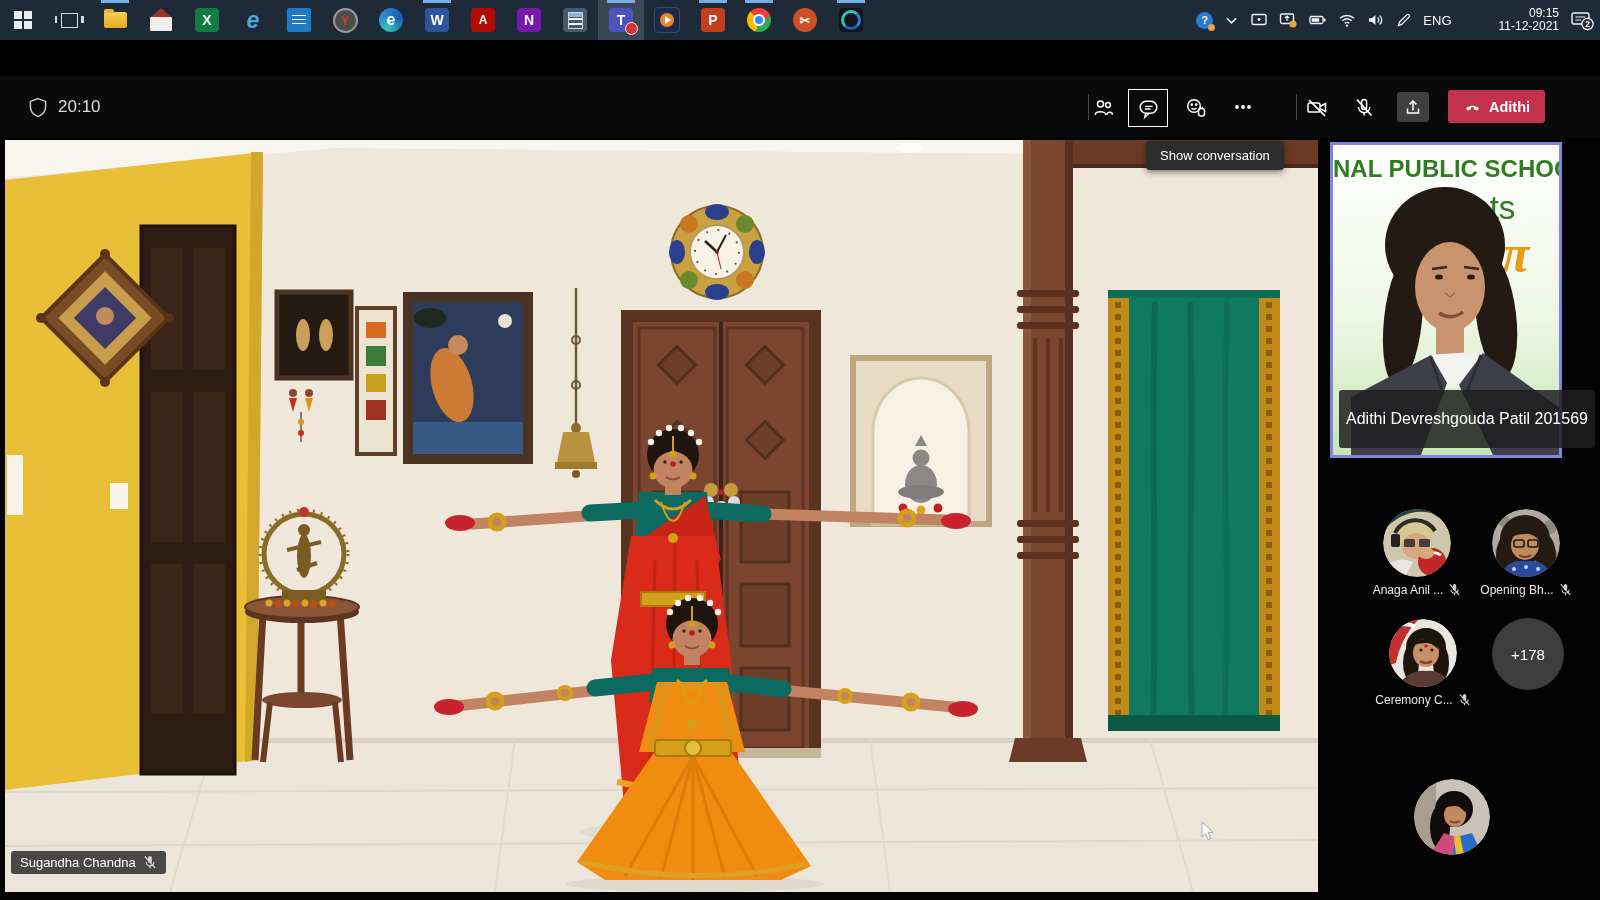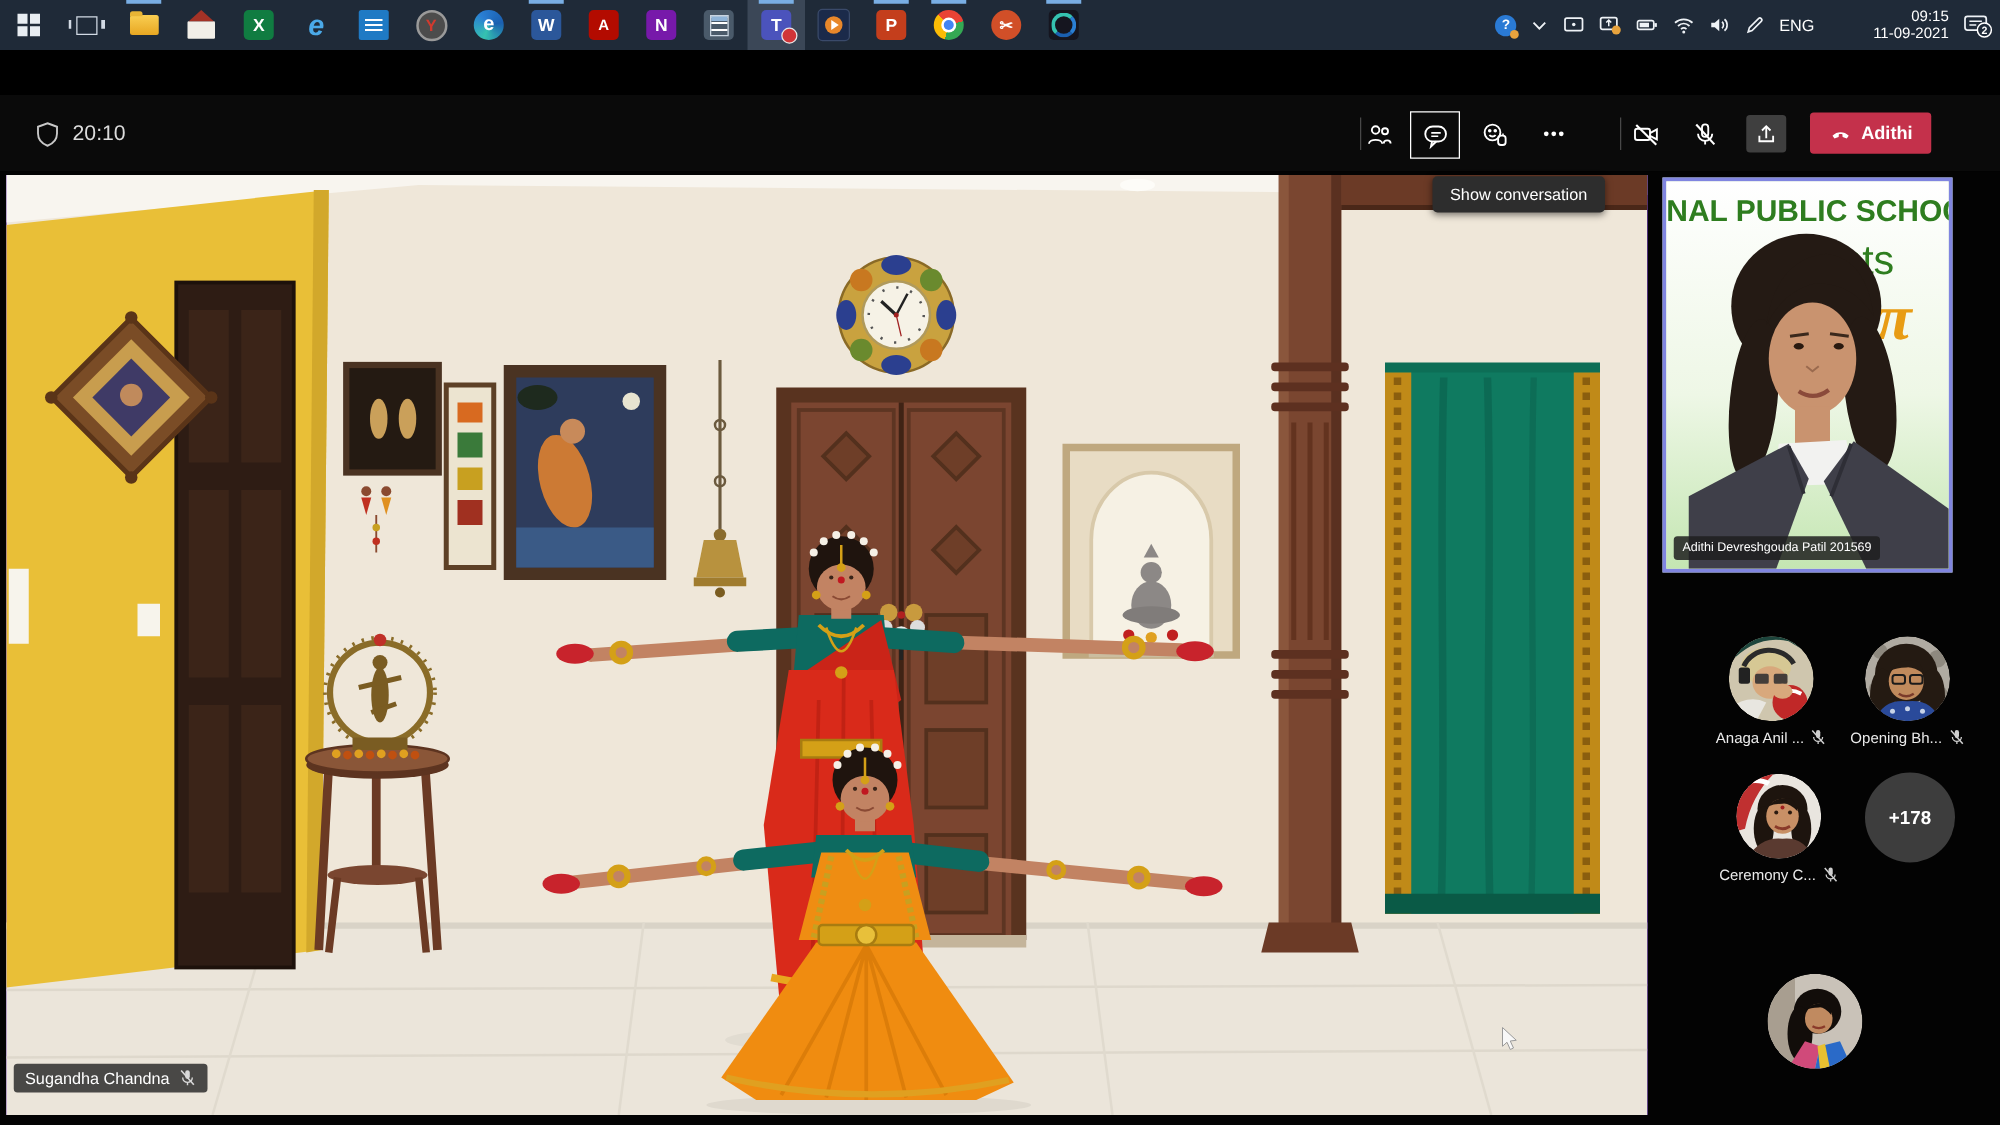--- a/index.html
+++ b/index.html
@@ -44,35 +44,35 @@
   .tbtn{top:13px;width:38px;height:36px;display:flex;align-items:center;justify-content:center;}
   .tdivider{top:18px;width:1px;height:26px;background:#484848;}
   #timer{left:58px;top:0;height:61px;display:flex;align-items:center;color:#dcdcdc;font-size:17px;}
   #chat-btn{border:1.6px solid #fff;}
   #share-btn{background:#3f3f3f;border-radius:3px;width:32px;height:30px;top:16px;}
   #leave-btn{left:1448px;top:14px;width:97px;height:33px;background:#c4314b;border-radius:3px;
       display:flex;align-items:center;justify-content:center;gap:7px;color:#fff;font-size:14.5px;font-weight:600;}
 
   
   #stage{left:0;top:137px;width:1600px;height:763px;background:#030303;}
-  #main-video{left:5px;top:3px;width:1313px;height:752px;background:#6d28d9;overflow:hidden;}
+  #main-video{left:5px;top:3px;width:1313px;height:752px;background:#d946ef;overflow:hidden;}
   #scene{position:absolute;left:0;top:0;}
   .vlabel{background:rgba(32,32,32,.8);color:#fff;font-size:13px;border-radius:3px;
       padding:4px 9px;display:flex;align-items:center;gap:7px;white-space:nowrap;}
   #tooltip{left:1146px;top:4px;background:#2d2d2d;color:#fff;font-size:13px;padding:7px 14px;border-radius:4px;
       box-shadow:0 2px 6px rgba(0,0,0,.5);white-space:nowrap;}
 
   
   #active-tile{left:1330px;top:5px;width:226px;height:310px;border:3px solid #8085e0;background:#dfeeda;}
   #active-name{position:absolute;left:6px;bottom:7px;background:rgba(30,30,30,.85);color:#fff;
-      font-size:10px;padding:4px 7px;border-radius:3px;white-space:nowrap;}
+      font-size:16px;padding:20px 7px;border-radius:3px;white-space:nowrap;}
   .avatar{border-radius:50%;overflow:hidden;display:block;}
   .pname{font-size:12px;color:#ebebeb;display:flex;align-items:center;justify-content:center;gap:5px;white-space:nowrap;text-align:center;}
   #overflow-badge{left:1492px;top:481px;width:72px;height:72px;border-radius:50%;background:#3d3d3d;
-      display:flex;align-items:center;justify-content:center;color:#fff;font-size:15px;font-weight:bold;}
+      display:flex;align-items:center;justify-content:center;color:#fff;font-size:15px;}
   .mic{flex:0 0 auto;}
 </style>
 </head>
 <body>
 
 <svg width="0" height="0" style="position:absolute">
   <defs>
     <g id="micoff" stroke="currentColor" fill="none" stroke-width="1.3">
       <rect x="5.9" y="1.2" width="4.2" height="8" rx="2.1" fill="currentColor" stroke="none"></rect>
       <path d="M3.6,8 a4.4,4.4 0 0 0 8.8,0"></path>
@@ -189,21 +189,21 @@
       <svg width="18" height="16" viewBox="0 0 18 16">
           <polygon points="2,6.2 4.8,6.2 8.4,3 8.4,13 4.8,9.8 2,9.8" fill="#eef2f6"></polygon>
           <path d="M10.6,5.4 C12.2,6.7 12.2,9.3 10.6,10.6 M12.6,3.4 C15.4,5.6 15.4,10.4 12.6,12.6" stroke="#eef2f6" stroke-width="1.3" fill="none"></path>
         </svg>
       <svg width="16" height="16" viewBox="0 0 16 16">
           <path d="M2.5,13.5 L3.5,10.2 L10.8,2.9 A1.5,1.5 0 0 1 13,5.1 L5.7,12.4 Z" stroke="#eef2f6" stroke-width="1.3" fill="none"></path>
         </svg>
       <span class="lang">ENG</span>
       <div class="tray-clock">
         <div>09:15</div>
-        <div>11-09-2021</div>
+        <div>11-12-2021</div>
       </div>
       <svg width="24" height="22" viewBox="0 0 24 22">
           <rect x="2" y="4" width="17" height="11" rx="2" stroke="#eef2f6" stroke-width="1.4" fill="none"></rect>
           <path d="M5.5,8 H15.5 M5.5,11 H11" stroke="#eef2f6" stroke-width="1.2"></path>
           <circle cx="17.5" cy="15" r="5.6" fill="#1f2a38" stroke="#fff" stroke-width="1.2"></circle>
           <text x="17.5" y="18.2" text-anchor="middle" font-size="8.5" font-weight="bold" fill="#fff">2</text>
         </svg>
     </div>
   </div>
 

